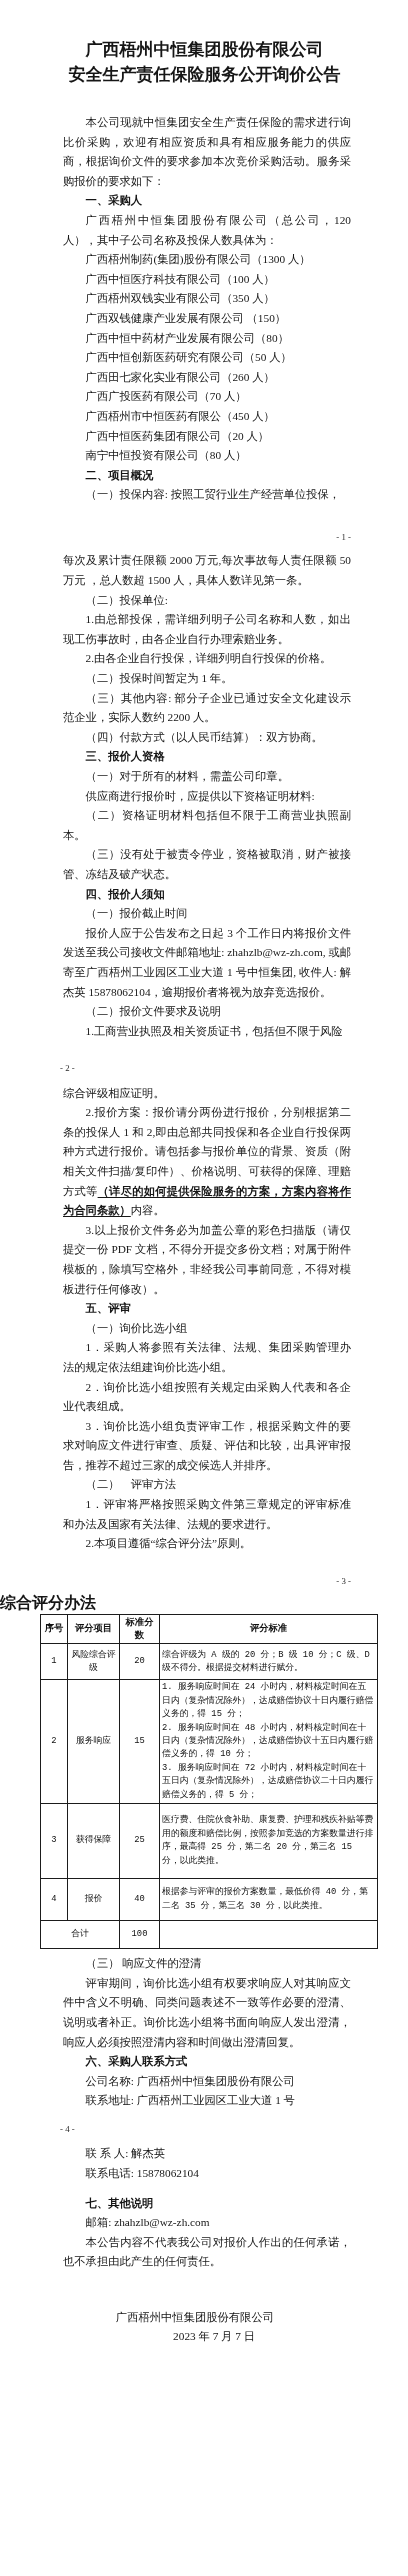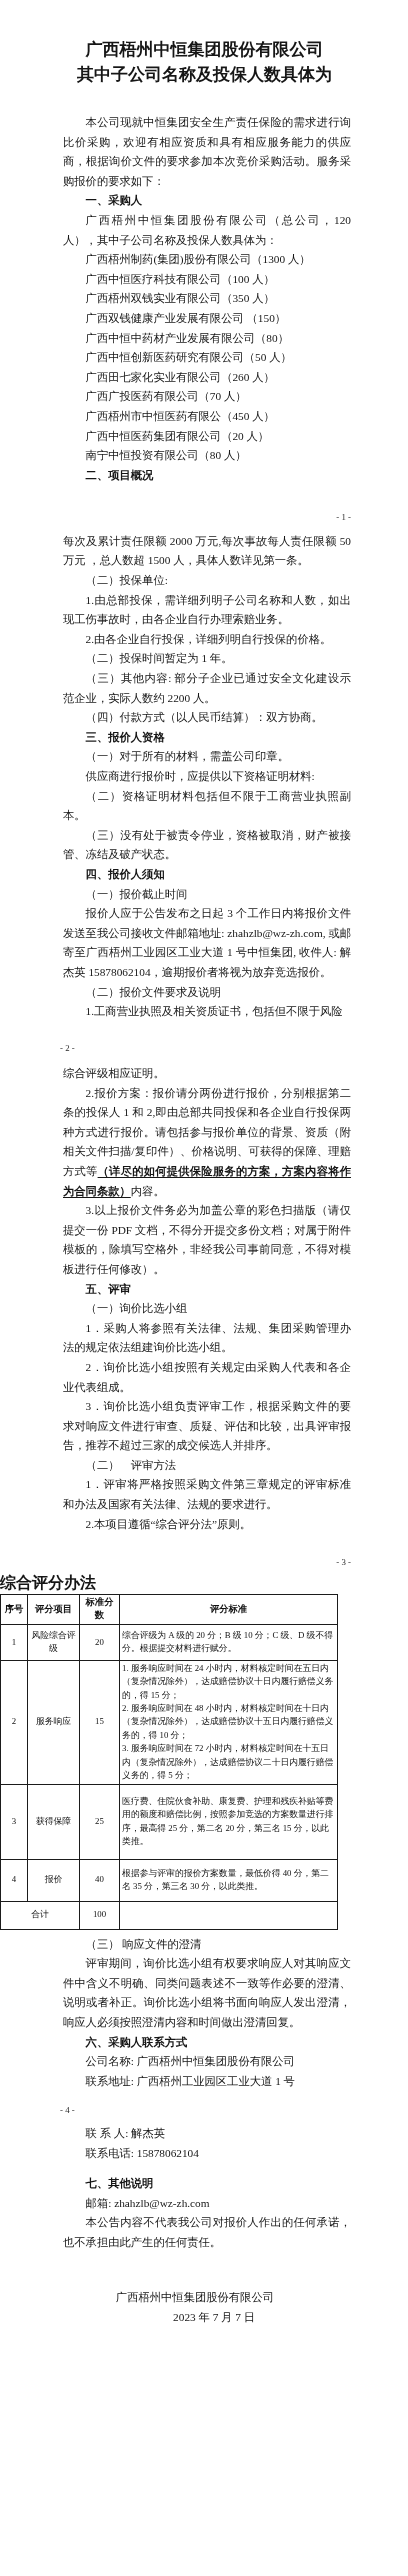--- a/index.html
+++ b/index.html
@@ -9,60 +9,61 @@
   .ind{text-indent:2em;}
   .doc-title{font-size:17px;line-height:25px;font-weight:bold;text-align:center;margin:0 36px;}
   .hbold{font-weight:bold;font-family:"Liberation Sans","DejaVu Sans",sans-serif;}
   .ul{text-underline-offset:2.1px;}
   .bu{font-weight:bold;text-decoration:underline;text-underline-offset:2.1px;}
   .pgnum{font-size:8.8px;line-height:12.4px;color:#2a2a2a;}
   .pg-r{text-align:right;margin-right:58px;}
   .pg-l{text-align:left;margin-left:60px;}
   .score-title{font-weight:bold;font-family:"Liberation Sans","DejaVu Sans",sans-serif;
                font-size:16px;line-height:15.5px;text-align:left;}
-  table.score{border-collapse:collapse;width:336px;table-layout:fixed;
-              font-family:Liberation Serif, serif;font-size:8.8px;line-height:13.4px;color:#111;}
+  table.score{border-collapse:collapse;margin-left:40px;width:336px;table-layout:fixed;
+              font-family:Liberation Mono, monospace;font-size:8.8px;line-height:13.4px;color:#111;}
   table.score td,table.score th{border:1px solid #1b1b1b;vertical-align:middle;padding:1px 2.1px;}
   table.score th{font-size:9.3px;font-weight:bold;text-align:center;}
   td.c{text-align:center;}
   td.criteria{text-align:left;padding:3.1px 5.2px;white-space:pre-line;}
   tr.hdr{height:29px} tr.r1{height:36px} tr.r2{height:86px} tr.r3{height:75px}
   tr.r4{height:42px} tr.rt{height:28px}
   .sig1{text-align:right;padding-right:77px;}
   .sig2{text-align:right;padding-right:96px;}
   .mt72{margin-top:37px}.mt50{margin-top:26px}.mt16{margin-top:8.2px}.mt40{margin-top:20.6px}
   .mt18{margin-top:9.3px}.mt42{margin-top:21.6px}.mt14{margin-top:7.2px}.mt6{margin-top:3.1px}
   .mt10{margin-top:5.2px}.mt24{margin-top:12.4px}.mt20{margin-top:10.3px}.mt70{margin-top:36px}
   p{margin:0;}
 </style>
 </head>
 <body>
 
 <div class="sheet">
 
   <div class="doc-title mt72">广西梧州中恒集团股份有限公司</div>
-  <div class="doc-title">其中子公司名称及投保人数具体为</div>
+  <div class="doc-title">安全生产责任保险服务公开询价公告</div>
 
   <p class="blk ind mt50"><span>本公司现就</span><span class="ul">中恒集团安全生产责任保险</span><span>的需求进行询比价采购，欢迎有相应资质和具有相应服务能力的供应商，根据询价文件的要求参加本次竞价采购活动。服务采购报价的要求如下：</span></p>
 
   <p class="blk ind hbold">一、采购人</p>
   <p class="blk ind">广西梧州中恒集团股份有限公司（总公司，120 人），其中子公司名称及投保人数具体为：</p>
   <p class="blk ind">广西梧州制药(集团)股份有限公司（1300 人）</p>
   <p class="blk ind">广西中恒医疗科技有限公司（100 人）</p>
   <p class="blk ind">广西梧州双钱实业有限公司（350 人）</p>
   <p class="blk ind">广西双钱健康产业发展有限公司 （150）</p>
   <p class="blk ind">广西中恒中药材产业发展有限公司（80）</p>
   <p class="blk ind">广西中恒创新医药研究有限公司（50 人）</p>
   <p class="blk ind">广西田七家化实业有限公司（260 人）</p>
   <p class="blk ind">广西广投医药有限公司（70 人）</p>
   <p class="blk ind">广西梧州市中恒医药有限公（450 人）</p>
   <p class="blk ind">广西中恒医药集团有限公司（20 人）</p>
   <p class="blk ind">南宁中恒投资有限公司（80 人）</p>
 
   <p class="blk ind hbold">二、项目概况</p>
+  <p class="blk ind">（一）投保内容: 按照工贸行业生产经营单位投保，</p>
 
   <div class="pgnum pg-r mt50">- 1 -</div>
 
   <p class="blk mt16">每次及累计责任限额 2000 万元,每次事故每人责任限额 50 万元 ，总人数超 1500 人，具体人数详见第一条。</p>
   <p class="blk ind">（二）投保单位:</p>
   <p class="blk ind">1.由总部投保，需详细列明子公司名称和人数，如出现工伤事故时，由各企业自行办理索赔业务。</p>
   <p class="blk ind">2.由各企业自行投保，详细列明自行投保的价格。</p>
   <p class="blk ind">（二）投保时间暂定为 1 年。</p>
   <p class="blk ind">（三）其他内容: 部分子企业已通过安全文化建设示范企业，实际人数约 2200 人。</p>
   <p class="blk ind">（四）付款方式（以人民币结算）：双方协商。</p>

